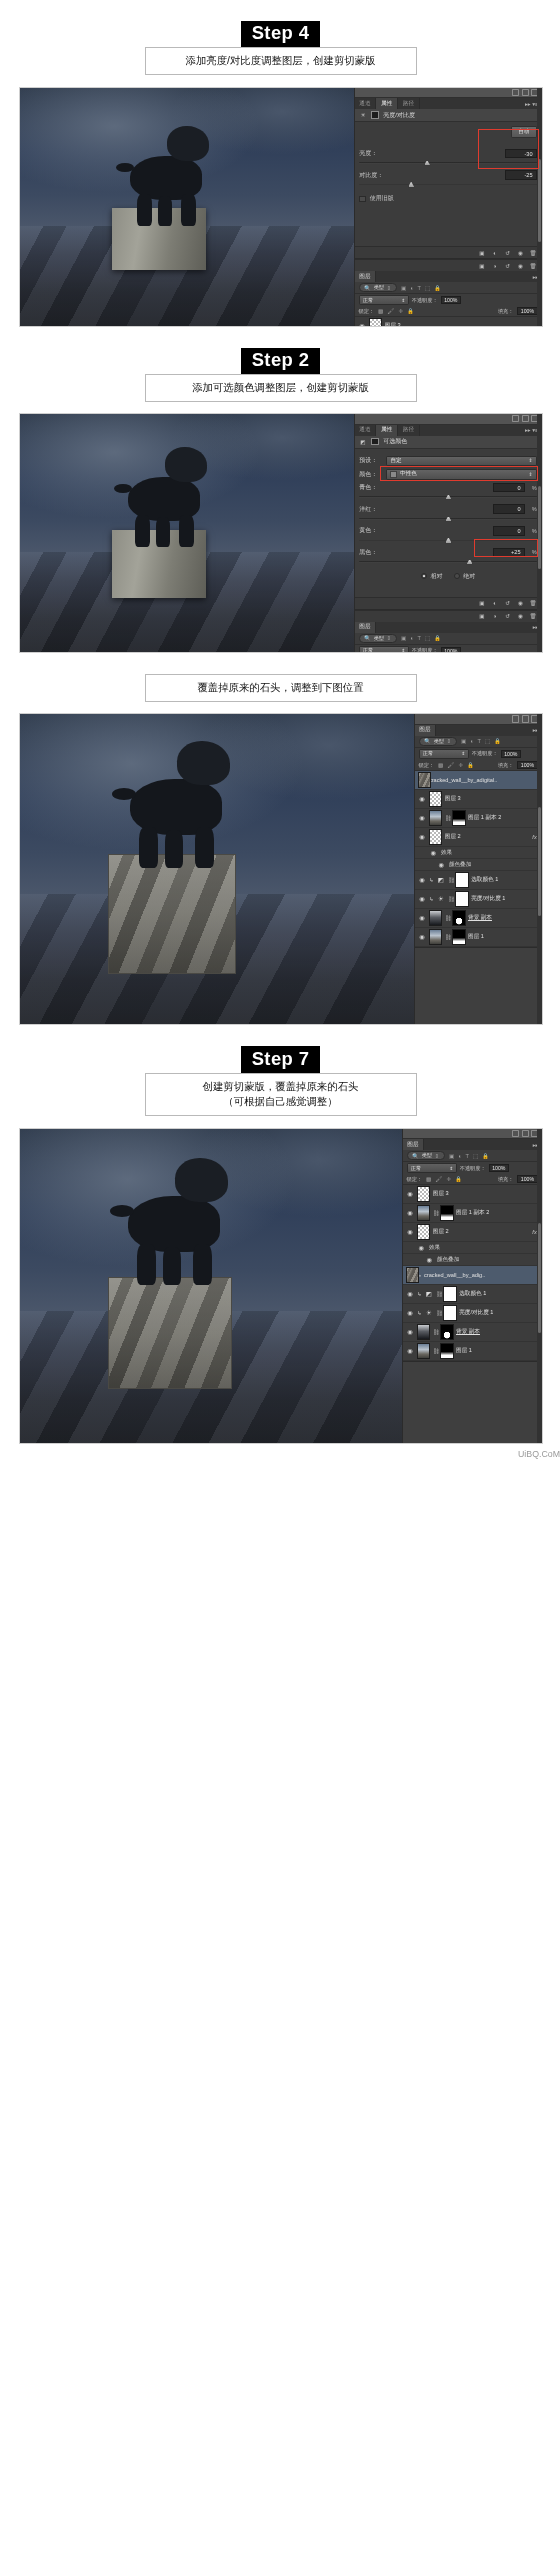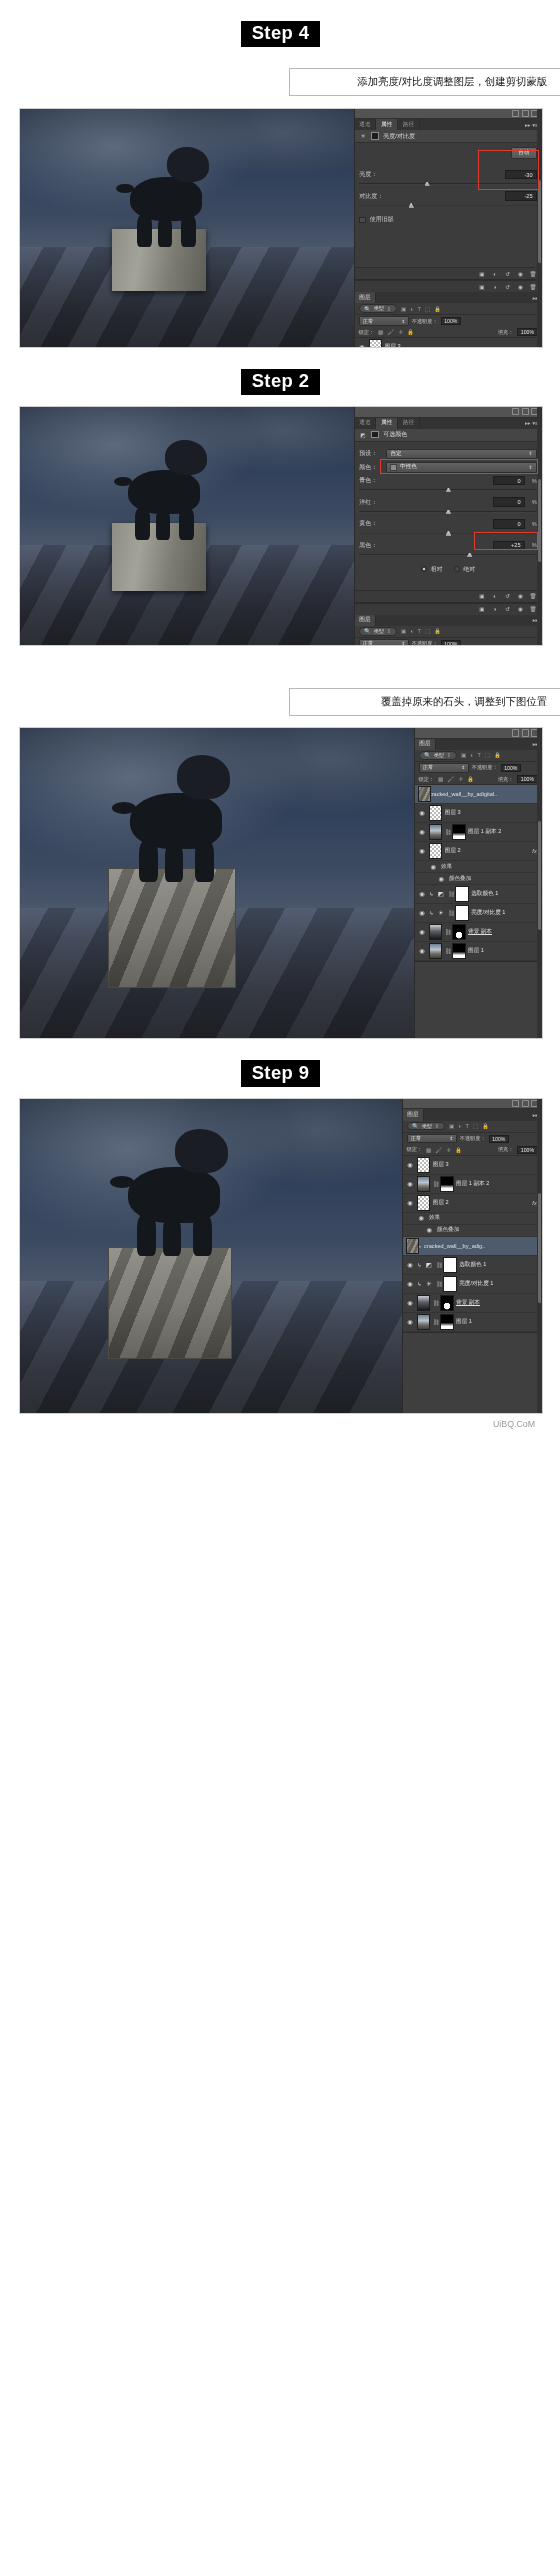--- a/index.html
+++ b/index.html
@@ -17,21 +17,21 @@
   .step-badge {
     display: inline-block;
     background: #000000;
     color: #ffffff;
     font-size: 18.4px;
     font-weight: bold;
     line-height: 1.0;
     padding: 3.2px 11.2px 4.8px 11.2px;
     letter-spacing: 0.4px;
   }
-  .caption-wrap { text-align: right; margin-top: 21px; }
+  .caption-wrap { text-align: center; margin-top: 0; }
   .caption-box {
     display: inline-block;
     border: 0.8px solid #b9b9b9;
     background: #ffffff;
     padding: 4.8px 12.8px 5.6px 12.8px;
     font-size: 10.4px;
     color: #111111;
     line-height: 1.5;
     min-width: 272px;
     position: relative;
@@ -233,21 +233,21 @@
 
   
   .redbox { position:absolute; border:1.6px solid #e03b2e; pointer-events:none; z-index:30; }
 
   
   .vscroll { position:absolute; right:0; top:0; bottom:0; width:4.8px; background:#323232; }
   .vscroll .thumbbar { position:absolute; left:0.8px; width:3.2px; background:#6a6a6a; border-radius:1.6px; }
 
   
   .footer { height:21px; display:flex; align-items:center; justify-content:flex-end;
-    padding-right:26px; font-size:8.8px; color:#9a9a9a;text-align:right; }
+    padding-right:1px; font-size:8.8px; color:#9a9a9a;text-align:right; }
 </style>
 </head>
 <body>
 
 <div class="page">
   <div id="steps-root">
       <div class="step-block">
         <div class="step-badge-wrap"><div class="step-badge">Step 4</div></div>
         <div class="caption-wrap"><div class="caption-box"><span class="cap-line">添加亮度/对比度调整图层，创建剪切蒙版</span></div></div>
         <div class="shot shot-8">
@@ -368,20 +368,21 @@
               </div>
             </div>
             <div class="vscroll">
               <div class="thumbbar" style="top: 30%; height: 35%;"></div>
             </div>
           </div>
         </div>
       </div>
       <div class="step-block">
         <div class="step-badge-wrap"><div class="step-badge">Step 2</div></div>
+        <div class="caption-wrap"><div class="caption-box"><span class="cap-line">添加可选颜色调整图层，创建剪切蒙版</span></div></div>
         <div class="shot shot-9">
           <div class="canvas cv-9">
             <div class="rocks"></div>
             <div class="pedestal ped-9"></div>
             <div class="panther" style="left: 94px; top: 24px; width: 104px; height: 110px;">
               <div class="body" style="left: 14px; top: 39px; width: 72px; height: 44px;"></div>
               <div class="head" style="left: 51px; top: 9.3px; width: 42px; height: 35px;"></div>
               <div class="leg" style="left: 21px; top: 77px; width: 15px; height: 32px;"></div>
               <div class="leg" style="left: 42px; top: 79px; width: 14px; height: 30px;"></div>
               <div class="leg" style="left: 65px; top: 77px; width: 15px; height: 32px;"></div>
@@ -645,21 +646,22 @@
                 </div>
               </div>
             </div>
             <div class="vscroll">
               <div class="thumbbar" style="top: 30%; height: 35%;"></div>
             </div>
           </div>
         </div>
       </div>
       <div class="step-block">
-        <div class="step-badge-wrap"><div class="step-badge">Step 9</div></div>
+        <div class="step-badge-wrap"><div class="step-badge">Step 7</div></div>
+        <div class="caption-wrap"><div class="caption-box"><span class="cap-line">创建剪切蒙版，覆盖掉原来的石头</span><span class="cap-line">（可根据自己感觉调整）</span></div></div>
         <div class="shot shot-11">
           <div class="canvas cv-11">
             <div class="rocks"></div>
             <div class="wall wall-11"></div>
             <div class="panther" style="left: 90px; top: 17.6px; width: 133px; height: 141px;">
               <div class="body" style="left: 18px; top: 50px; width: 92px; height: 56px;"></div>
               <div class="head" style="left: 65px; top: 12px; width: 53px; height: 44px;"></div>
               <div class="leg" style="left: 27px; top: 98px; width: 19px; height: 41px;"></div>
               <div class="leg" style="left: 53px; top: 101px; width: 18px; height: 38px;"></div>
               <div class="leg" style="left: 83px; top: 98px; width: 19px; height: 41px;"></div>

